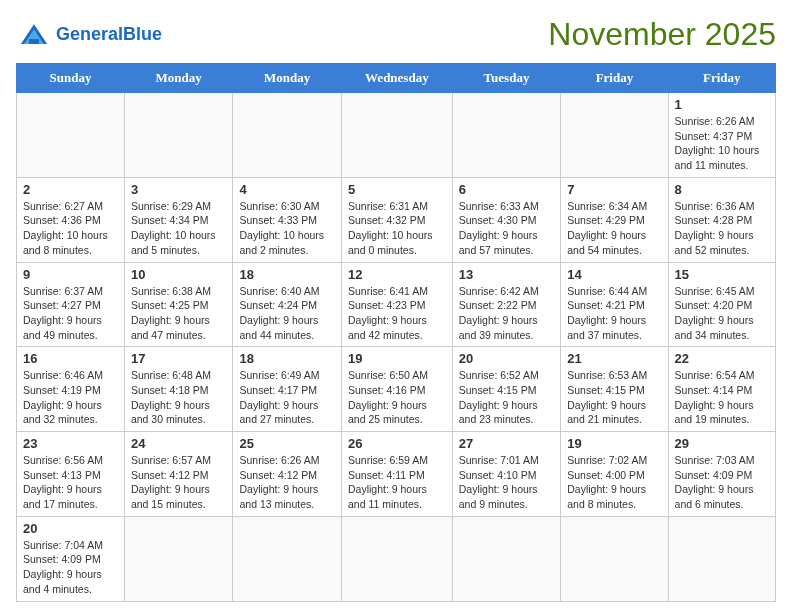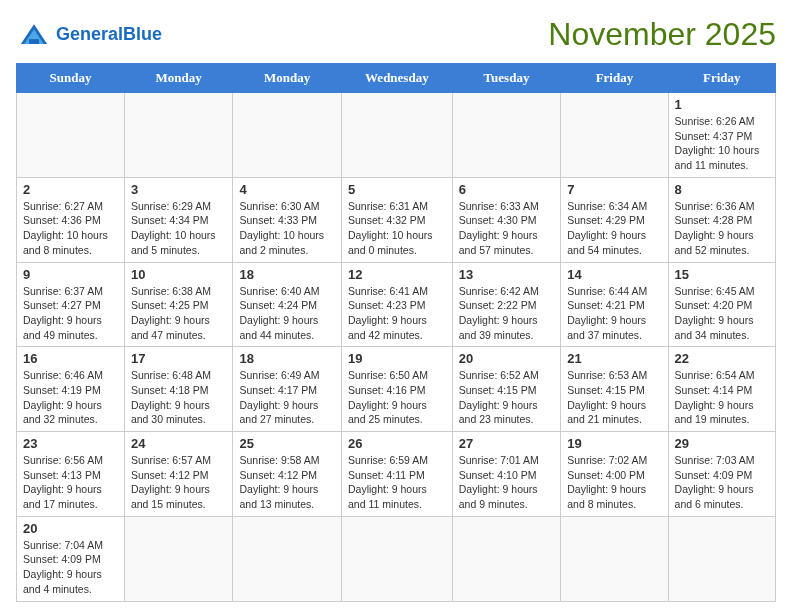--- a/index.html
+++ b/index.html
@@ -298,21 +298,21 @@
         </td>
         <td>
           <span class="day-number">24</span>
           <div class="day-info">Sunrise: 6:57 AM
 Sunset: 4:12 PM
 Daylight: 9 hours
 and 15 minutes.</div>
         </td>
         <td>
           <span class="day-number">25</span>
-          <div class="day-info">Sunrise: 9:58 AM
+          <div class="day-info">Sunrise: 6:26 AM
 Sunset: 4:12 PM
 Daylight: 9 hours
 and 13 minutes.</div>
         </td>
         <td>
           <span class="day-number">26</span>
           <div class="day-info">Sunrise: 6:59 AM
 Sunset: 4:11 PM
 Daylight: 9 hours
 and 11 minutes.</div>

